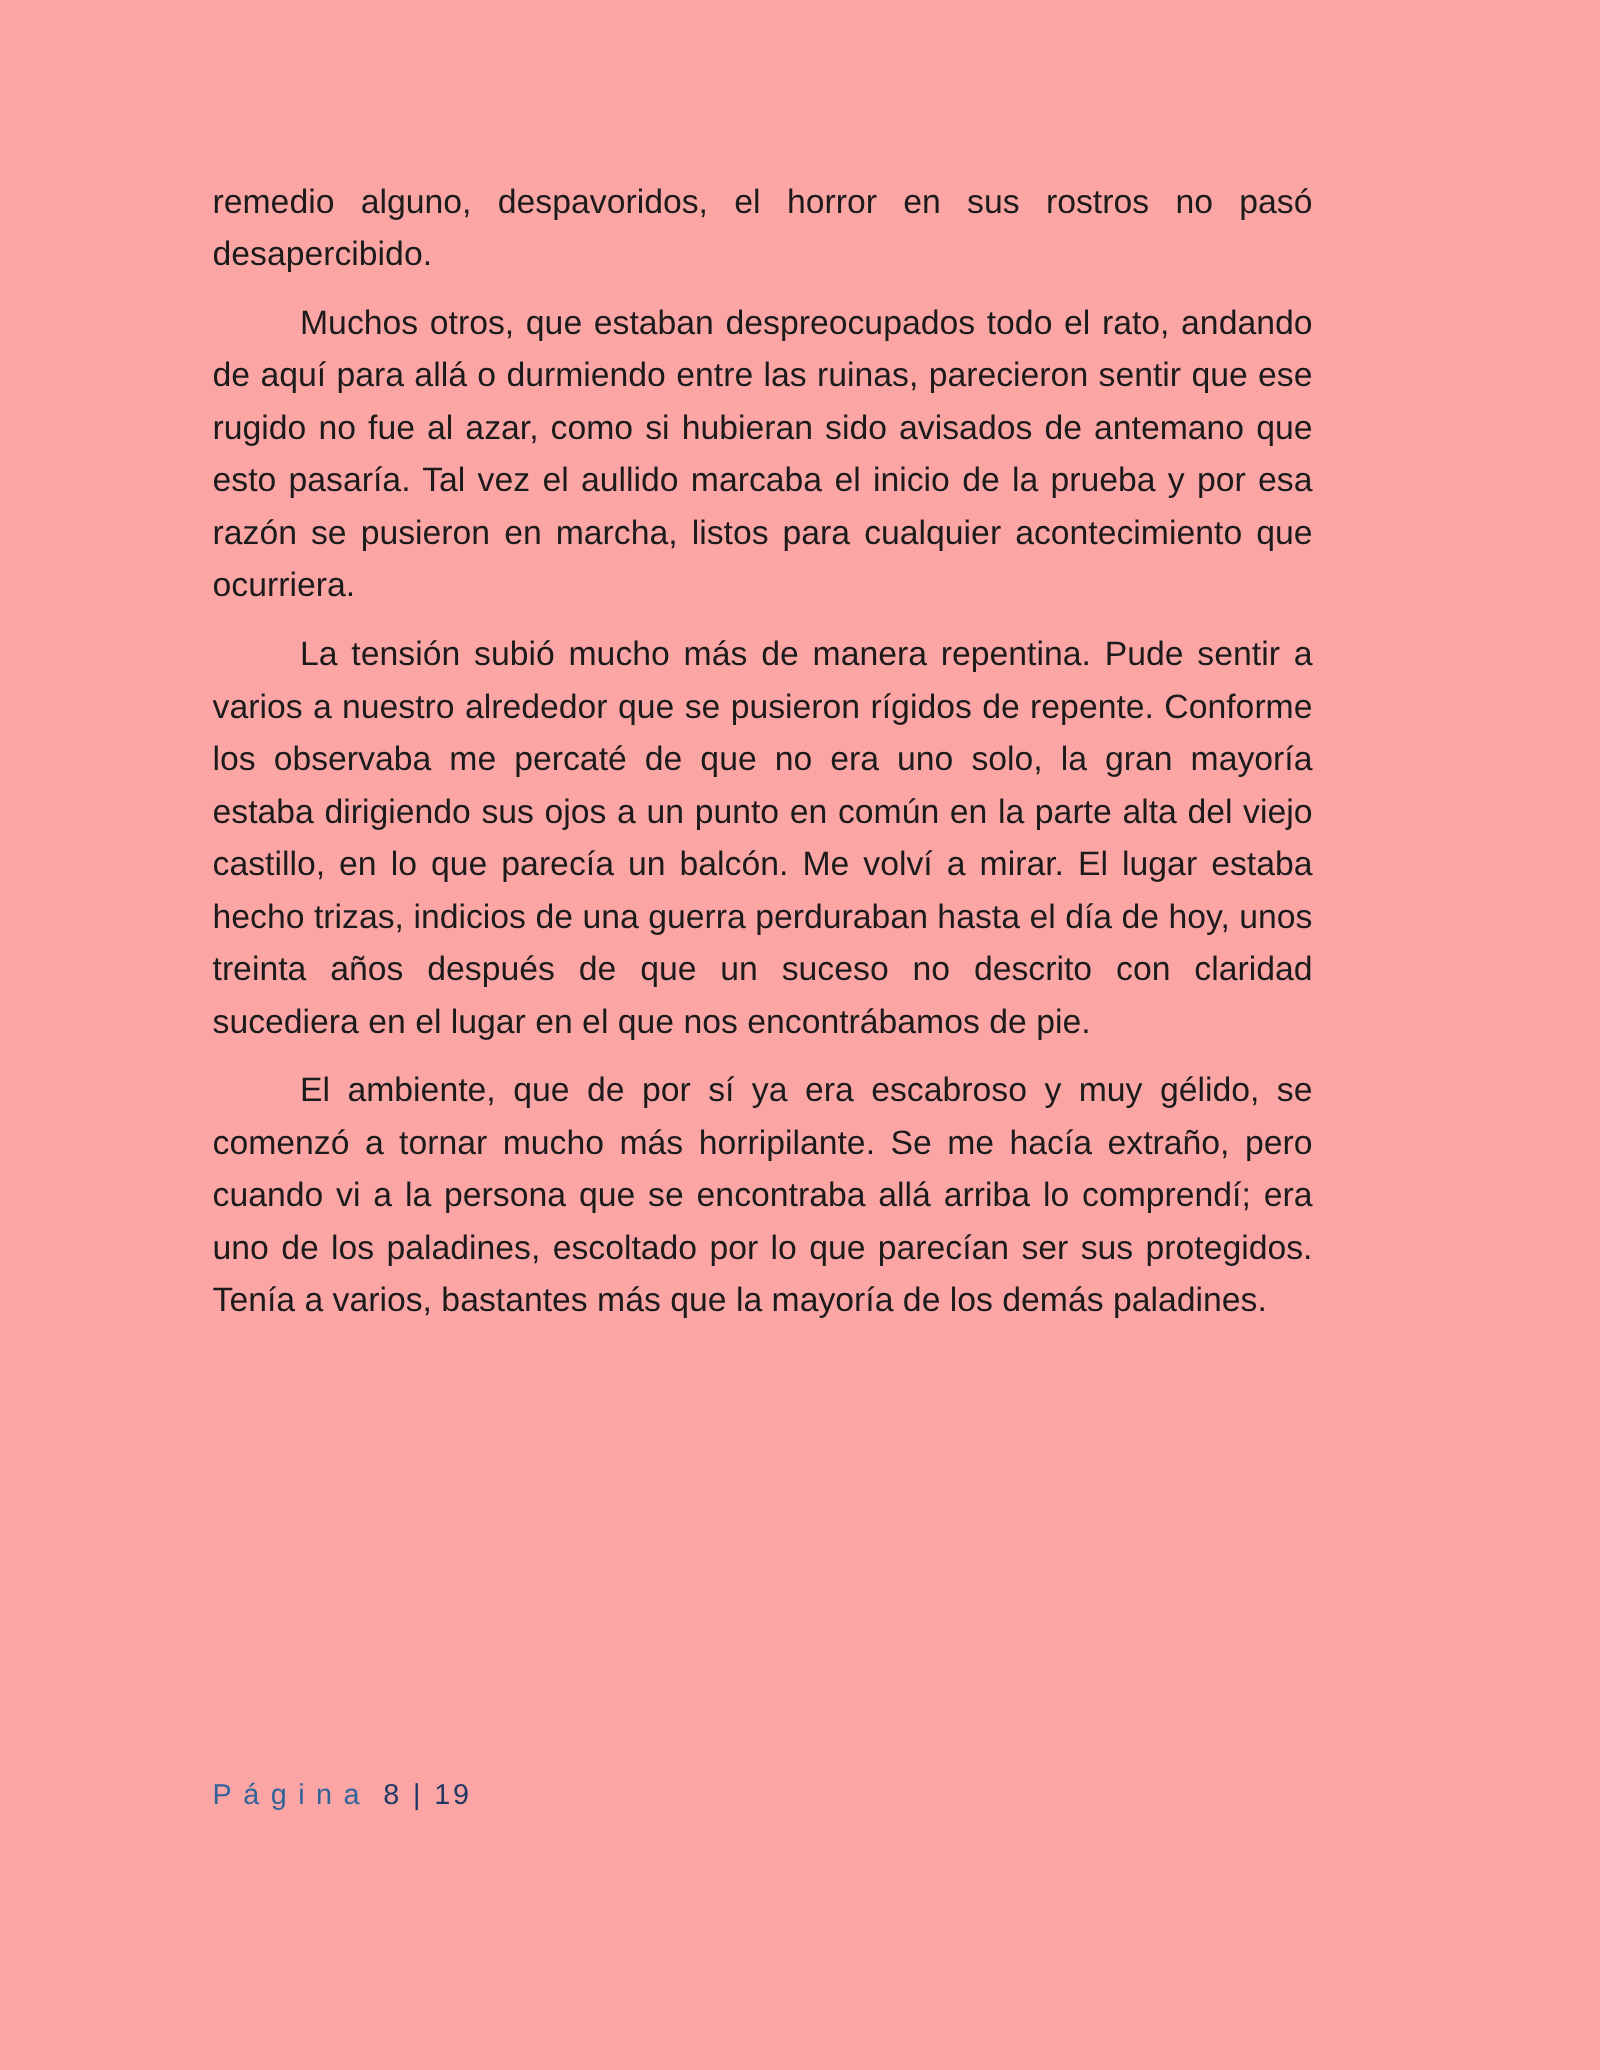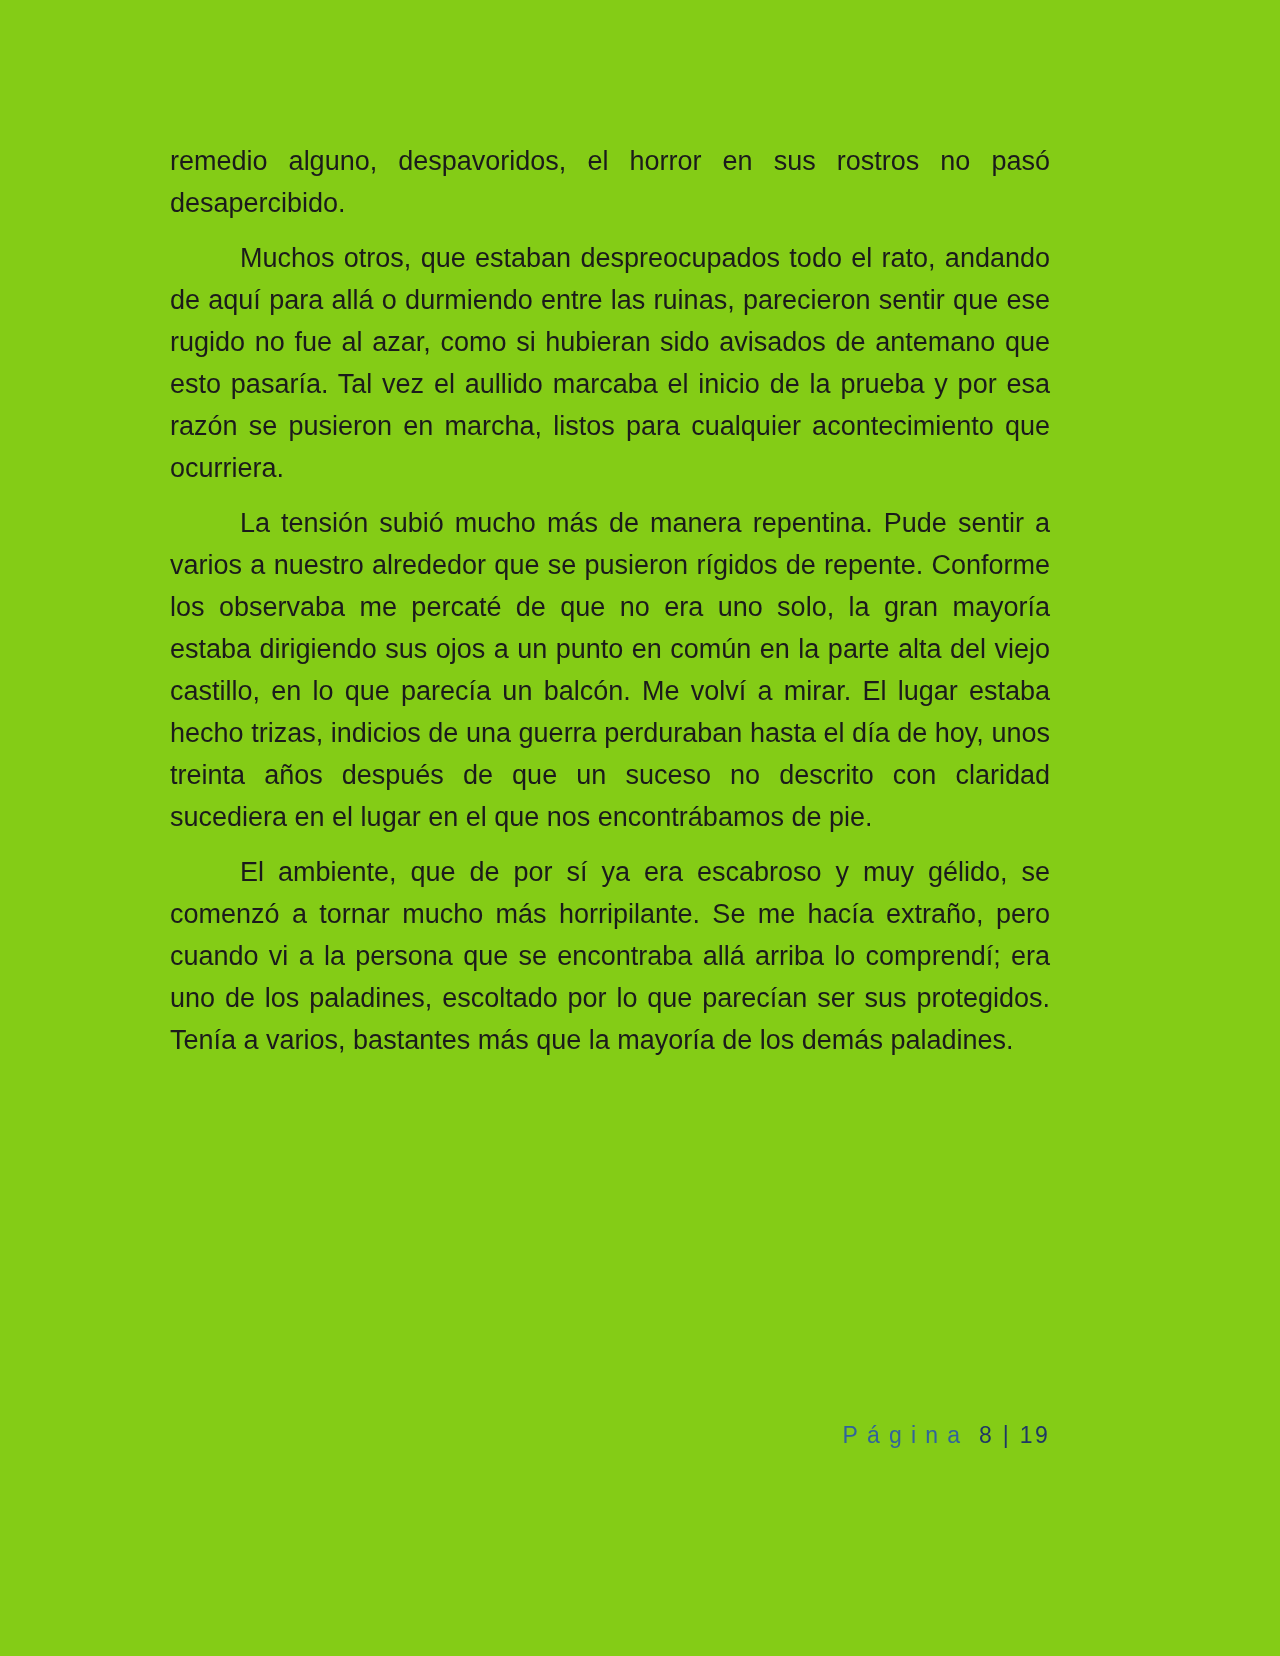--- a/index.html
+++ b/index.html
@@ -10,21 +10,21 @@
     width: 1280px;
     height: 1656px;
     background: #ffffff;
     position: relative;
     font-family: "Liberation Sans", sans-serif;
     overflow: hidden;
   }
   .page {
     position: absolute;
     inset: 0;
-    background: #84cc16;
+    background: #fca5a5;
   }
   .content {
     position: absolute;
     left: 170px;
     top: 140px;
     width: 880px;
     color: #1b1b1b;
     font-size: 27px;
     line-height: 42px;
     text-align: justify;
@@ -33,21 +33,20 @@
     margin: 0 0 13px 0;
   }
   .para.indent {
     text-indent: 70px;
   }
   .footer {
     position: absolute;
     left: 170px;
     top: 1420px;
     width: 880px;
-    text-align: right;
     font-size: 23px;
     line-height: 30px;
     white-space: nowrap;
   }
   .footer-label {
     color: #31639B;
     letter-spacing: 0.40em;
   }
   .footer-num {
     color: #1F3864;

